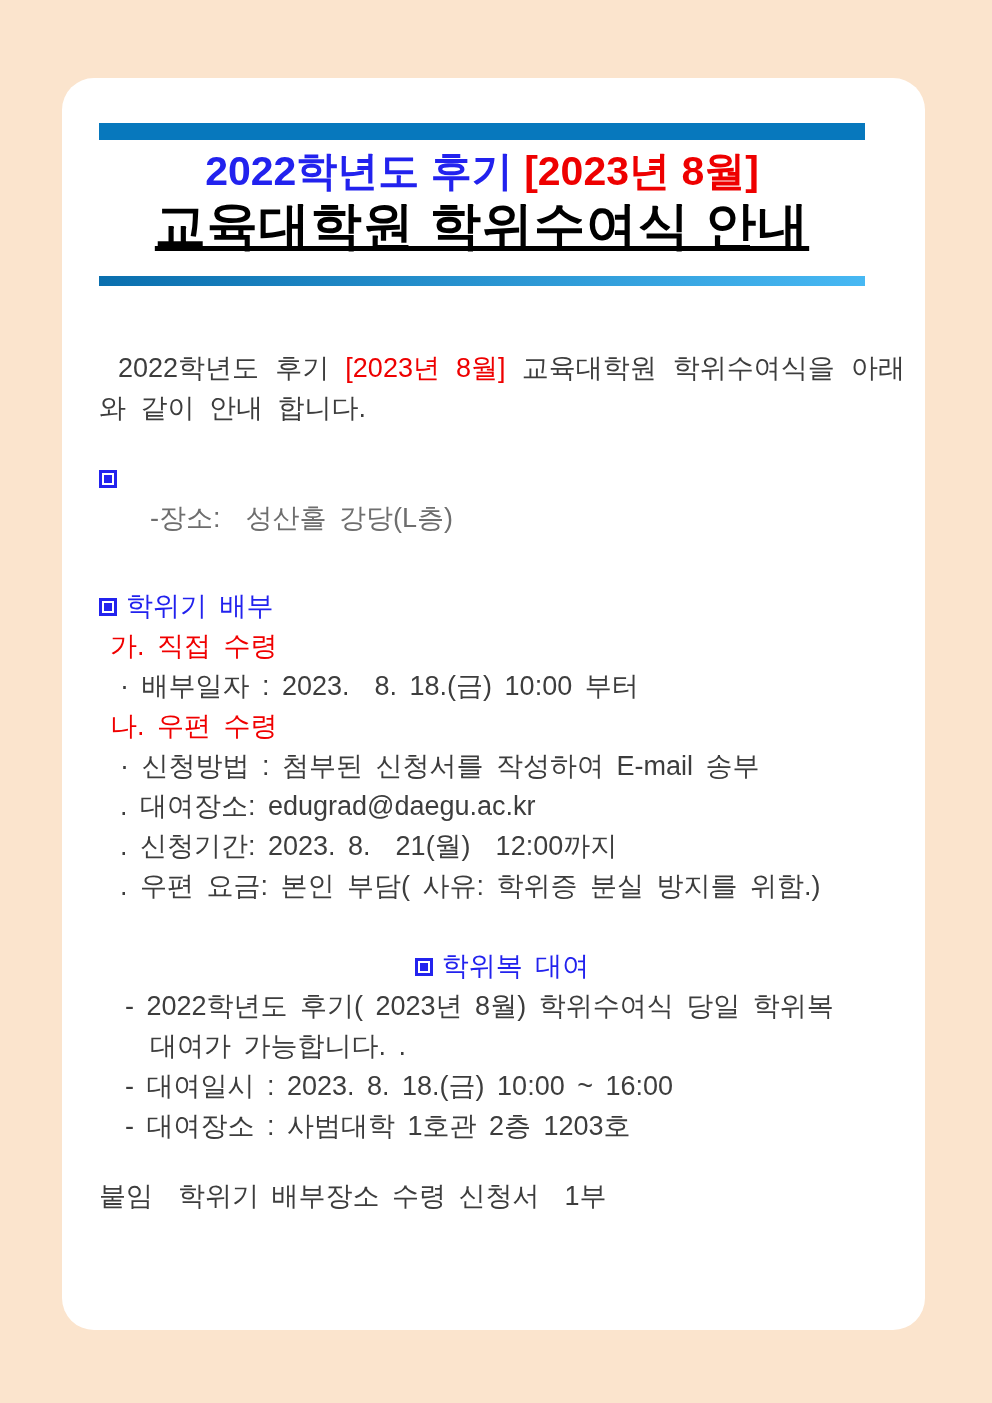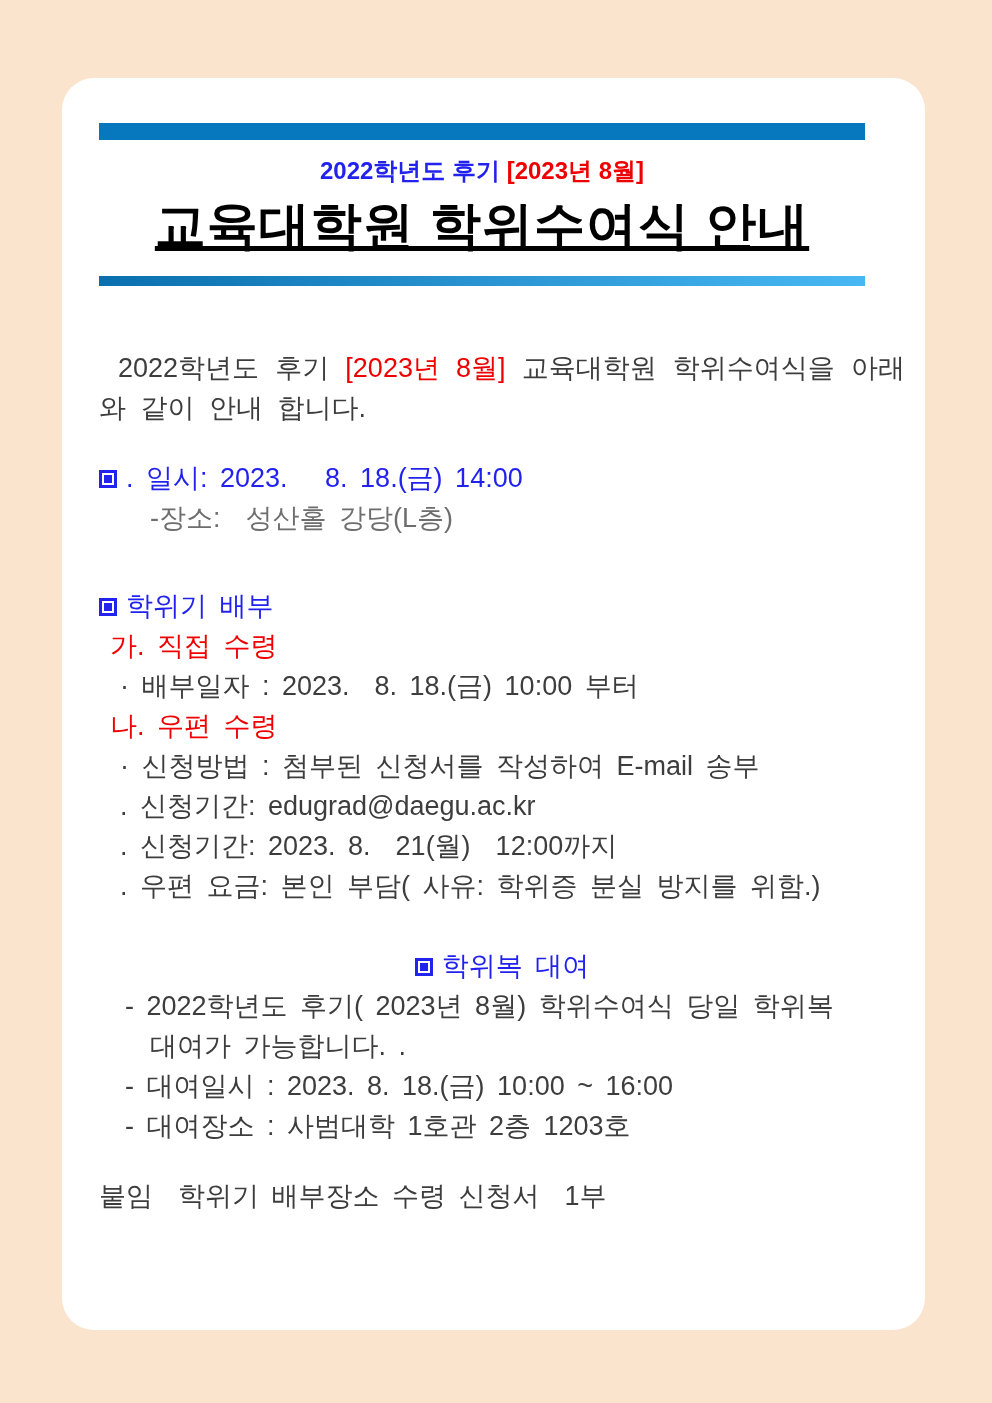--- a/index.html
+++ b/index.html
@@ -24,21 +24,21 @@
   }
   .top-bar {
     width: 766px;
     height: 17px;
     background: #0778bd;
   }
   .title-line1 {
     width: 766px;
     margin-top: 12px;
     text-align: center;
-    font-size: 24px;
+    font-size: 41px;
     font-weight: 800;
     letter-spacing: 0px;
     line-height: 38px;
     white-space: pre;
   }
   .title-line1 .t-blue { color: #2222ee; }
   .title-line1 .t-red { color: #ee0000; }
   .title-line2 {
     width: 766px;
     margin-top: 8px;
@@ -112,36 +112,36 @@
   <div class="top-bar"></div>
 
   <div class="title-line1"><span class="t-blue">2022학년도 후기 </span><span class="t-red">[2023년 8월]</span></div>
 
   <div class="title-line2">교육대학원 학위수여식 안내</div>
 
   <div class="divider"></div>
 
   <p class="intro"><span>2022학년도 후기 </span><span class="t-red">[2023년 8월]</span><span> 교육대학원 학위수여식을 아래와 같이 안내 합니다.</span></p>
 
-  <div class="line blue-header sched-header"><span class="marker"></span><span>. 일시: 2023.   8. 18.(금) 14:00</span></div>
+  <div class="line blue-header sched-header"><span class="marker"></span></div>
 
   <div class="line muted ind-sub">-장소:  성산홀 강당(L층)</div>
 
   <div class="line blue-header sect-1"><span class="marker"></span><span>학위기 배부</span></div>
 
   <div class="line red-header ind-ga">가. 직접 수령</div>
 
   <div class="line ind-bullet">· 배부일자 : 2023.  8. 18.(금) 10:00 부터</div>
 
 
   <div class="line red-header ind-ga">나. 우편 수령</div>
 
   <div class="line ind-bullet">· 신청방법 : 첨부된 신청서를 작성하여 E-mail 송부</div>
 
-  <div class="line ind-bullet">. 신청기간: edugrad@daegu.ac.kr</div>
+  <div class="line ind-bullet">. 대여장소: edugrad@daegu.ac.kr</div>
 
   <div class="line ind-bullet">. 신청기간: 2023. 8.  21(월)  12:00까지</div>
 
   <div class="line ind-bullet">. 우편 요금: 본인 부담( 사유: 학위증 분실 방지를 위함.)</div>
 
   <div class="line blue-header sect-2"><span class="marker"></span><span>학위복 대여</span></div>
 
   <div class="line ind-dash">- 2022학년도 후기( 2023년 8월) 학위수여식 당일 학위복</div>
 
   <div class="line ind-sub">대여가 가능합니다. .</div>

